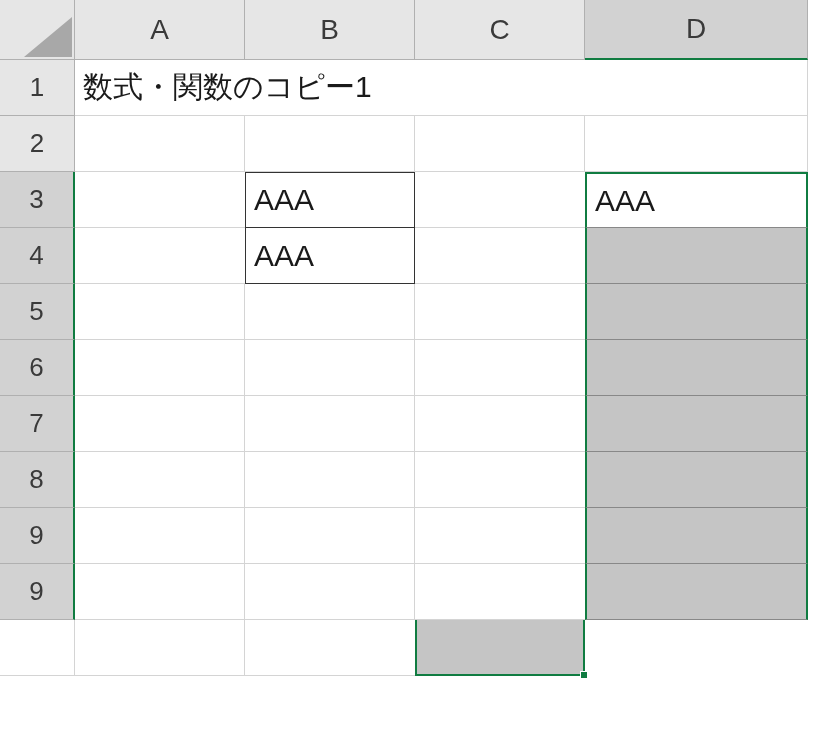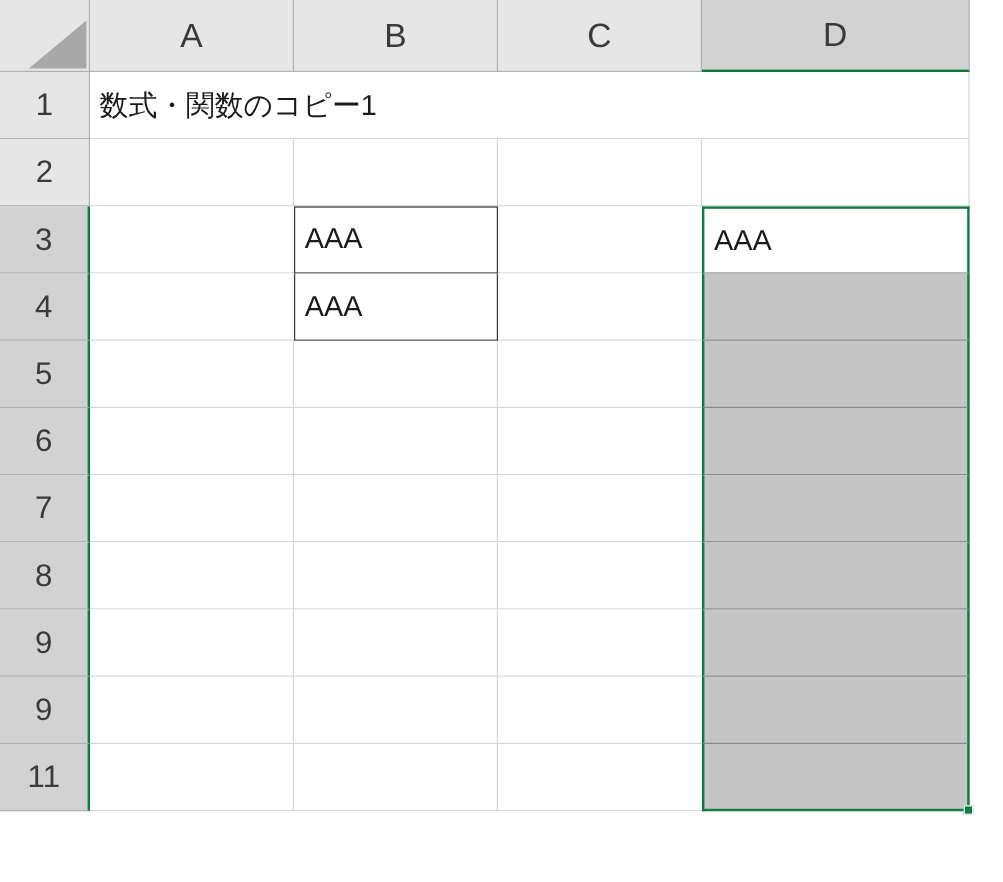--- a/index.html
+++ b/index.html
@@ -65,21 +65,21 @@
       background: #d2d2d2;
       border-right: 2px solid #107c41;
     }
     .cell {
       background: #ffffff;
       border-right: 1px solid #d4d4d4;
       border-bottom: 1px solid #d4d4d4;
       display: flex;
       align-items: center;
       padding: 0 8px;
-      font-size: 24px;
+      font-size: 30px;
       color: #1a1a1a;
       position: relative;
     }
     
     .cell.boxed-top {
       border-top: 1px solid #333;
       border-left: 1px solid #333;
       border-right: 1px solid #333;
       border-bottom: 1px solid #333;
     }
@@ -171,20 +171,19 @@
   <div class="cell"></div>
   <div class="cell" style="border-right:none;"></div>
   <div class="cell selection-fill sel-border-left sel-border-right d-inner-border"></div>
 
   <div class="row-header selected">9</div>
   <div class="cell"></div>
   <div class="cell"></div>
   <div class="cell" style="border-right:none;"></div>
   <div class="cell selection-fill sel-border-left sel-border-right d-inner-border"></div>
 
-  <div class="row-header selected">11</div>
   <div class="cell"></div>
   <div class="cell"></div>
   <div class="cell" style="border-right:none;"></div>
   <div class="cell selection-fill sel-border-left sel-border-right sel-border-bottom" style="position:relative;">
     <div class="selection-handle"></div>
   </div>
 </div>
 
 </body></html>

